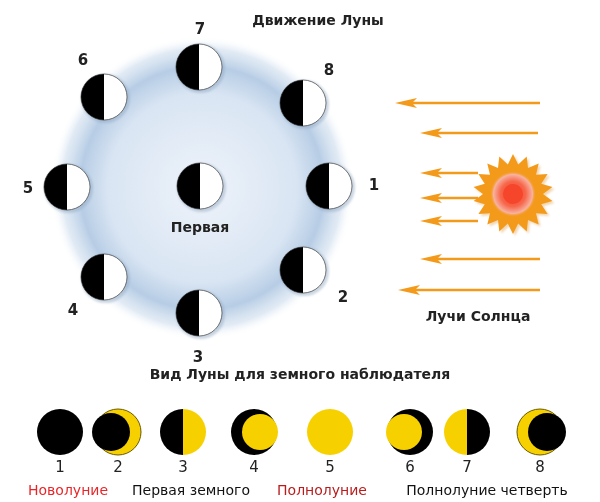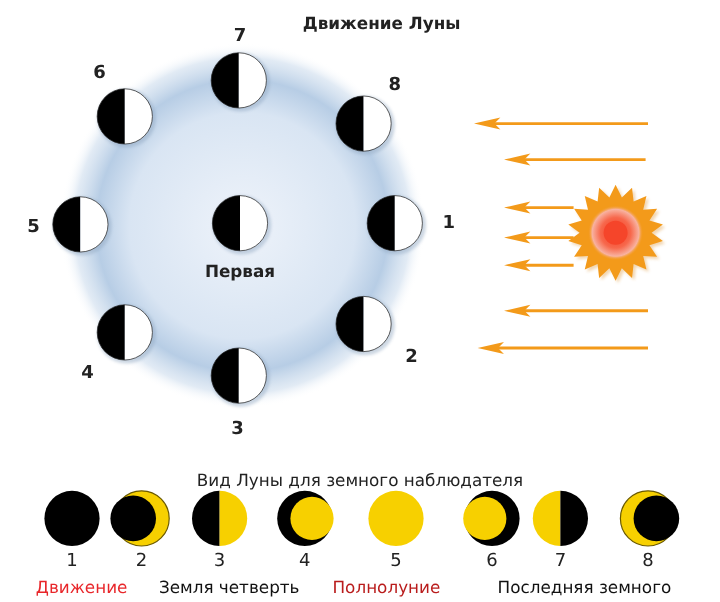--- a/index.html
+++ b/index.html
@@ -159,21 +159,22 @@
         </g>
         <g>
           <circle cx="540" cy="432" r="23" fill="#f7d000" stroke="#6b5a00" stroke-width="1"></circle>
           <circle cx="547" cy="432" r="19" fill="#000000"></circle>
         </g>
       </g>
   </svg>
 
   <div class="title" style="left:318px;top:20px;">Движение Луны</div>
   <div class="lbl" style="left:200px;top:227px;font-size:14px;">Первая</div>
-  <div class="title" style="left:300px;top:401px;font-weight:normal;">Вид Луны для земного наблюдателя</div>
+  <div class="lbl" style="left:478px;top:316px;font-size:14px;">Лучи Солнца</div>
+  <div class="title" style="left:300px;top:374px;font-weight:bold;">Вид Луны для земного наблюдателя</div>
 
   <div id="orbit-labels">
       <div class="lbl" style="left: 374px; top: 185px;">1</div>
       <div class="lbl" style="left: 343px; top: 297px;">2</div>
       <div class="lbl" style="left: 198px; top: 357px;">3</div>
       <div class="lbl" style="left: 73px; top: 310px;">4</div>
       <div class="lbl" style="left: 28px; top: 188px;">5</div>
       <div class="lbl" style="left: 83px; top: 60px;">6</div>
       <div class="lbl" style="left: 200px; top: 29px;">7</div>
       <div class="lbl" style="left: 329px; top: 70px;">8</div>
@@ -182,18 +183,18 @@
       <div class="num" style="left: 60px; top: 467px;">1</div>
       <div class="num" style="left: 118px; top: 467px;">2</div>
       <div class="num" style="left: 183px; top: 467px;">3</div>
       <div class="num" style="left: 254px; top: 467px;">4</div>
       <div class="num" style="left: 330px; top: 467px;">5</div>
       <div class="num" style="left: 410px; top: 467px;">6</div>
       <div class="num" style="left: 467px; top: 467px;">7</div>
       <div class="num" style="left: 540px; top: 467px;">8</div>
     </div>
   <div id="phase-names">
-      <div class="phase-name" style="left: 68px; top: 490px; color: rgb(232, 38, 42);">Движение</div>
-      <div class="phase-name" style="left: 191px; top: 490px; color: rgb(17, 17, 17);">Земля четверть</div>
+      <div class="phase-name" style="left: 68px; top: 490px; color: rgb(232, 38, 42);">Новолуние</div>
+      <div class="phase-name" style="left: 191px; top: 490px; color: rgb(17, 17, 17);">Первая земного</div>
       <div class="phase-name" style="left: 322px; top: 490px; color: #b91c1c;">Полнолуние</div>
-      <div class="phase-name" style="left: 487px; top: 490px; color: rgb(17, 17, 17);">Последняя земного</div>
+      <div class="phase-name" style="left: 487px; top: 490px; color: rgb(17, 17, 17);">Полнолуние четверть</div>
     </div>
 </div>
 
 </body></html>

